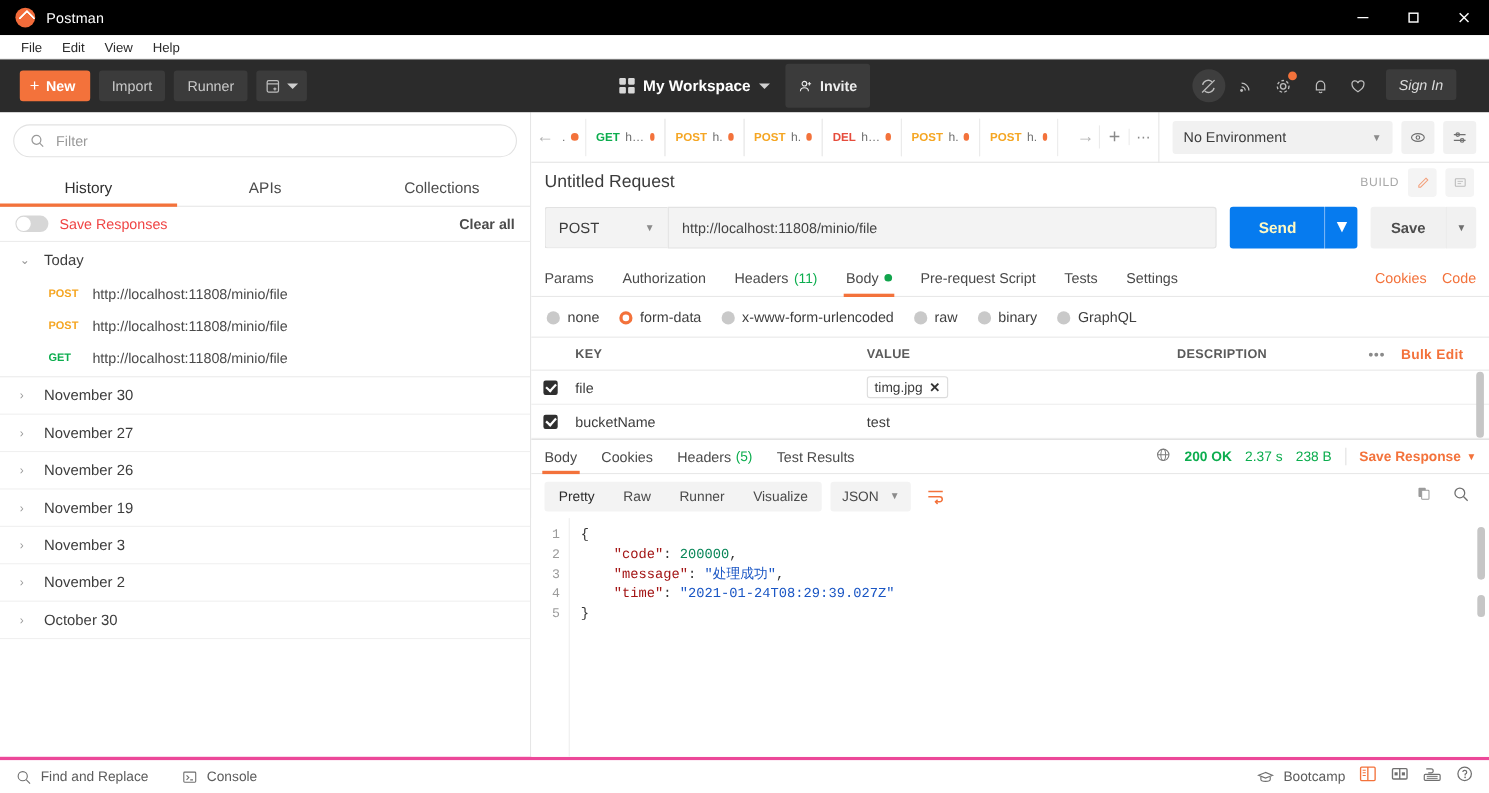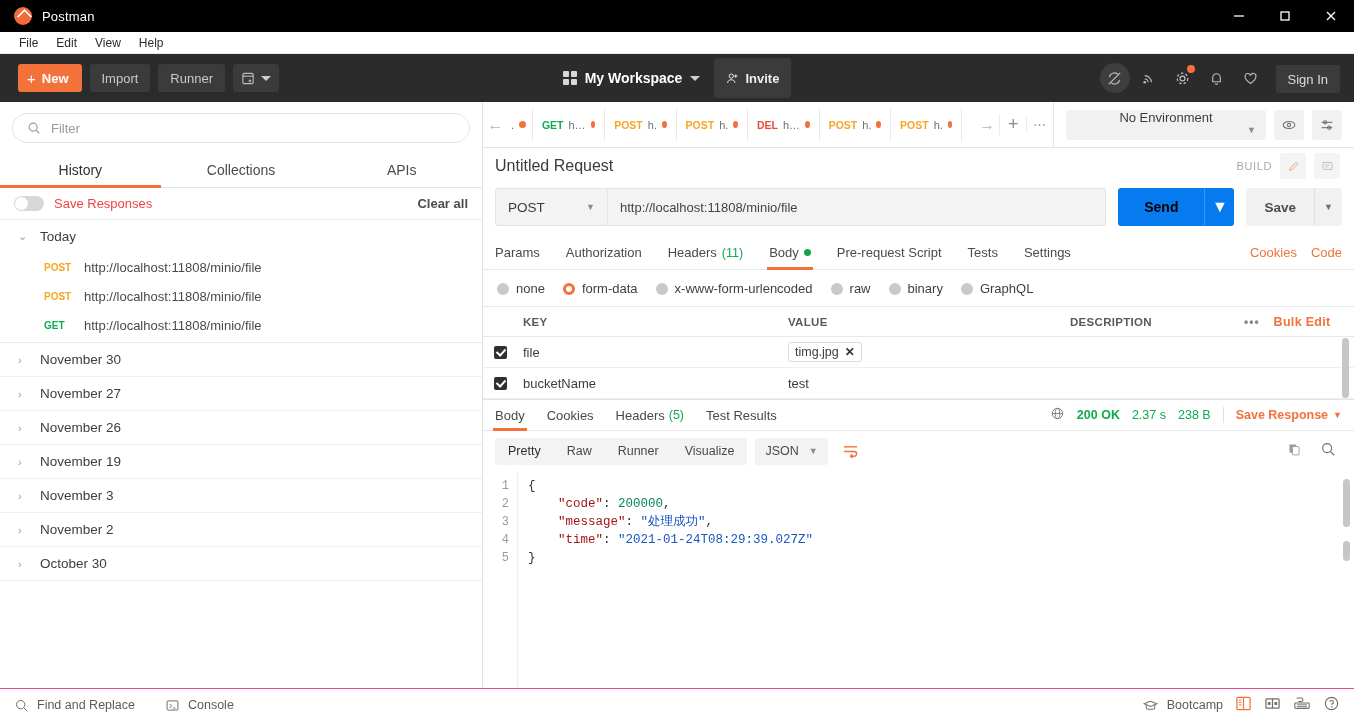--- a/index.html
+++ b/index.html
@@ -58,21 +58,21 @@
   }
   .tool-center > * { pointer-events: auto; }
   .ws { display: flex; align-items: center; gap: 8px; color: #fff; font-size: 14px; font-weight: bold; }
   .grid-ico { display: grid; grid-template-columns: 6px 6px; grid-template-rows: 6px 6px; gap: 2px; }
   .grid-ico i { background: #d8d8d8; display: block; border-radius: 1px; }
   .caret-d { width: 0; height: 0; border-left: 5px solid transparent; border-right: 5px solid transparent; border-top: 5px solid #cfcfcf; }
   .btn-invite {
     background: #3b3b3b; color: #ededed; font-size: 13px; font-weight: bold; height: 40px;
     padding: 0 12px; border-radius: 3px; display: flex; align-items: center; gap: 6px;
   }
-  .tool-right { margin-left: auto; display: flex; align-items: flex-end; gap: 4px; padding-right: 14px; }
+  .tool-right { margin-left: auto; display: flex; align-items: flex-start; gap: 4px; padding-right: 30px; font-style: italic; }
   .ic-btn { width: 30px; height: 30px; border-radius: 50%; display: flex; align-items: center; justify-content: center; position: relative; }
   .ic-btn.active { background: #3e3e3e; }
   .dot-badge { position: absolute; top: 2px; right: 3px; width: 8px; height: 8px; border-radius: 50%; background: #f3723b; }
   .signin { background: #3b3b3b; color: #dcdcdc; font-size: 13px; height: 28px; padding: 0 12px; border-radius: 3px; display: flex; align-items: center; margin-left: 6px; }
 
   
   .body { flex: 1; display: flex; min-height: 0; }
 
   
   .sidebar { width: 483px; flex: 0 0 483px; background: #fff; border-right: 1px solid #e0e0e0; display: flex; flex-direction: column; min-height: 0; }
@@ -110,34 +110,34 @@
     padding: 0 9px; border-left: 1px solid #ebebeb; border-right: 1px solid #ebebeb;
     margin-left: -1px; font-size: 11px;
   }
   .rtab .rm { font-weight: bold; font-size: 10.5px; }
   .rtab .rt { color: #6e6e6e; font-size: 11px; }
   .rtab .udot { width: 7px; height: 7px; border-radius: 50%; background: #f3723b; }
   .rtab.partial { border: none; }
   .plusbtn { width: 28px; display: flex; align-items: center; justify-content: center; color: #8a8a8a; font-size: 18px; border-left: 1px solid #ebebeb; }
   .dotsbtn { width: 28px; display: flex; align-items: center; justify-content: center; color: #8a8a8a; font-size: 13px; letter-spacing: 1px; border-left: 1px solid #ebebeb; }
   .envzone { margin-left: auto; display: flex; align-items: center; gap: 8px; padding-right: 12px; border-left: 1px solid #e6e6e6; height: 46px; padding-left: 12px; }
-  .envsel { width: 200px; height: 30px; background: #f1f1f1; border-radius: 3px; display: flex; align-items: center; padding: 0 10px; font-size: 13px; color: #3c3c3c; flex-direction: column; }
+  .envsel { width: 200px; height: 30px; background: #f1f1f1; border-radius: 3px; display: flex; align-items: center; padding: 0 10px; font-size: 13px; color: #3c3c3c; }
   .envsel .caret { margin-left: auto; color: #8b8b8b; font-size: 9px; }
   .envico { width: 30px; height: 30px; background: #f1f1f1; border-radius: 3px; display: flex; align-items: center; justify-content: center; color: #6f6f6f; }
 
   .titlerow { height: 36px; flex: 0 0 36px; display: flex; align-items: center; padding: 0 14px 0 12px; }
   .req-title { font-size: 16px; color: #3b3b3b; }
   .build { margin-left: auto; font-size: 11px; color: #a8a8a8; letter-spacing: .6px; }
   .sq-btn { width: 26px; height: 26px; background: #f4f4f4; border-radius: 3px; display: flex; align-items: center; justify-content: center; margin-left: 8px; }
 
   .urlrow { display: flex; align-items: center; padding: 4px 12px 10px 12px; gap: 0; }
   .methodsel { width: 112px; height: 38px; background: #f3f3f3; border: 1px solid #e2e2e2; border-right: none; border-radius: 3px 0 0 3px; display: flex; align-items: center; padding: 0 12px; font-size: 13.5px; color: #3b3b3b; }
   .methodsel .caret { margin-left: auto; color: #8b8b8b; font-size: 9px; }
   .urlinput { flex: 1; height: 38px; background: #f3f3f3; border: 1px solid #e2e2e2; border-radius: 0 3px 3px 0; display: flex; align-items: center; padding: 0 12px; font-size: 13px; color: #444; }
-  .sendbtn { height: 38px; background: #067bef; color: #000000; font-weight: bold; font-size: 14px; display: flex; align-items: center; padding: 0 26px; border-radius: 3px 0 0 3px; margin-left: 12px; }
+  .sendbtn { height: 38px; background: #067bef; color: #fef9c3; font-weight: bold; font-size: 14px; display: flex; align-items: center; padding: 0 26px; border-radius: 3px 0 0 3px; margin-left: 12px; }
   .sendcar { height: 38px; width: 30px; background: #067bef; color: #fff; display: flex; align-items: center; justify-content: center; border-radius: 0 3px 3px 0; border-left: 1px solid #3d93f0; }
   .savebtn { height: 38px; background: #f1f1f1; color: #4d4d4d; font-size: 13.5px; display: flex; align-items: center; padding: 0 18px; border-radius: 3px 0 0 3px; margin-left: 12px; font-weight: bold; }
   .savecar { height: 38px; width: 28px; background: #f1f1f1; color: #6f6f6f; display: flex; align-items: center; justify-content: center; border-radius: 0 3px 3px 0; border-left: 1px solid #e0e0e0; font-size: 9px; }
 
   .subtabs { display: flex; align-items: flex-end; padding: 0 12px; border-bottom: 1px solid #e8e8e8; height: 34px; }
   .sbt { font-size: 13px; color: #4a4a4a; padding: 0 0 9px 0; margin-right: 26px; position: relative; display: flex; align-items: center; gap: 5px; }
   .sbt.sel::after { content: ""; position: absolute; left: -2px; right: -2px; bottom: -1px; height: 3px; background: #f3723b; }
   .cnt { color: #0cad4e; font-size: 12.5px; }
   .gdot { width: 7px; height: 7px; border-radius: 50%; background: #11a44c; display: inline-block; }
   .subright { margin-left: auto; display: flex; gap: 14px; padding-bottom: 9px; }
@@ -185,21 +185,21 @@
   .codelines { flex: 1; padding: 6px 0 0 10px; font-family: "Liberation Mono", monospace; font-size: 12.5px; line-height: 18px; border-left: 1px solid #eee; }
   .ck { color: #a31515; }
   .cn { color: #098658; }
   .cs { color: #1a56c4; }
   .cp { color: #333; }
 
   
   .vsb { position: absolute; width: 7px; border-radius: 4px; background: #c6c6c6; right: 4px; }
 
   
-  .statusbar { height: 33px; flex: 0 0 33px; border-top: 1px solid #ec4899; display: flex; align-items: center; padding: 0 14px; background: #fff; }
+  .statusbar { height: 33px; flex: 0 0 33px; border-top: 3px solid #ec4899; display: flex; align-items: center; padding: 0 14px; background: #fff; }
   .sb-item { display: flex; align-items: center; gap: 8px; font-size: 12.5px; color: #5c5c5c; margin-right: 30px; }
   .sb-right { margin-left: auto; display: flex; align-items: center; gap: 12px; }
   .kvhead .c-key, .kvhead .c-val, .kvhead .c-desc { }
 </style>
 </head>
 <body>
 
 <div class="app">
 
   <div class="titlebar">
@@ -317,22 +317,22 @@
           <svg width="14" height="14" viewBox="0 0 16 16">
               <circle cx="7" cy="7" r="4.6" fill="none" stroke="#9a9a9a" stroke-width="1.3"></circle>
               <line x1="10.4" y1="10.4" x2="14" y2="14" stroke="#9a9a9a" stroke-width="1.3"></line>
             </svg>
           <span>Filter</span>
         </div>
       </div>
 
       <div class="tabs-row">
         <div class="stab sel">History</div>
+        <div class="stab">APIs</div>
         <div class="stab">Collections</div>
-        <div class="stab">APIs</div>
       </div>
 
       <div class="saverow">
         <div class="toggle"></div>
         <span class="lbl">Save Responses</span>
         <span class="clear">Clear all</span>
       </div>
 
       <div class="hist">
         <div class="grp" style="border-bottom:none;">

